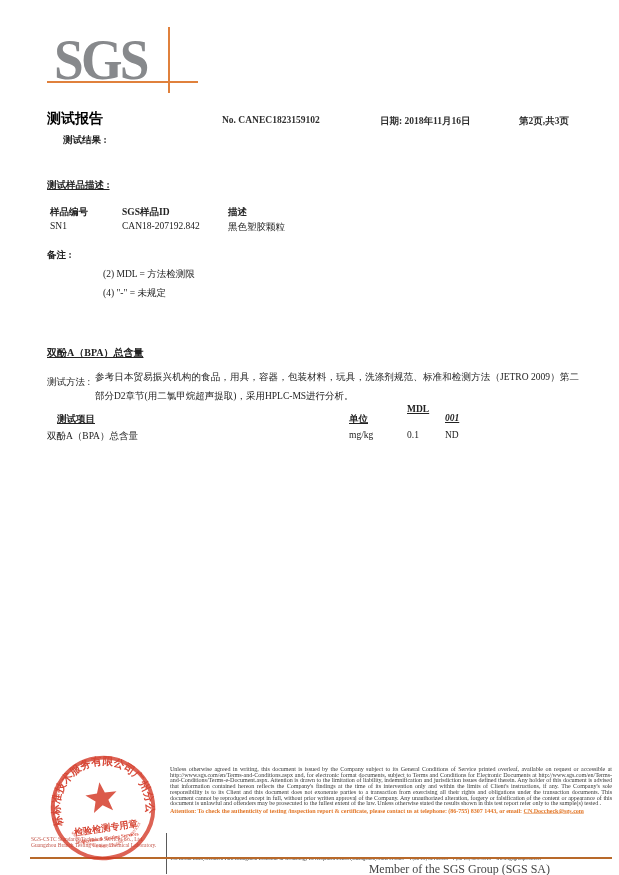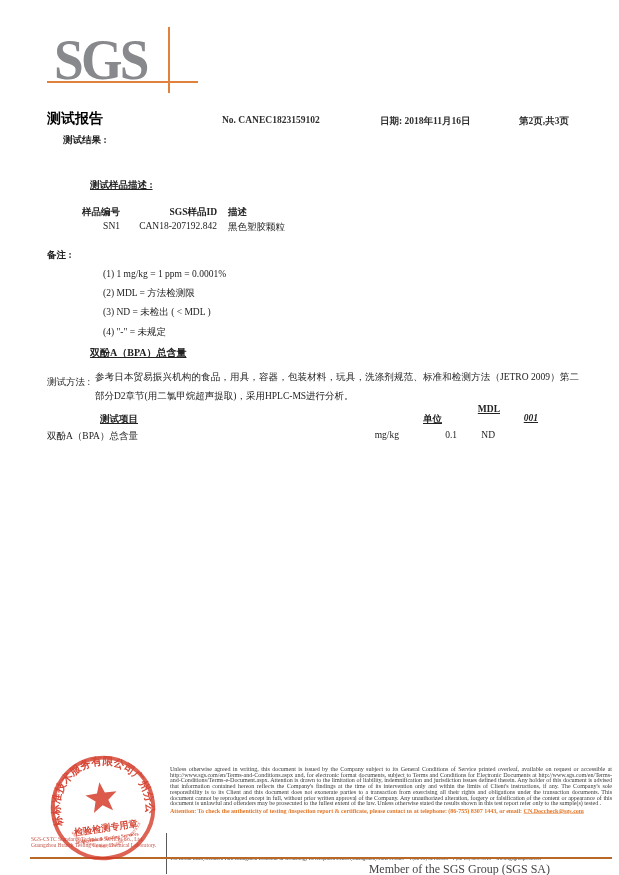--- a/index.html
+++ b/index.html
@@ -21,23 +21,23 @@
 
   .doc-title { left:47px; top:110px; font-size:14px; font-weight:bold; color:#000000; }
   .hdr-info  { top:115px; font-size:9.5px; font-weight:bold; color:#2e2e2e; }
   .hdr-no    { left:222px; }
   .hdr-date  { left:380px; }
   .hdr-page  { left:519px; }
 
   
   .t { font-size:9.5px; color:#222; }
   .b { font-weight:bold; }
-  .u { text-decoration:underline;margin-left:43px; }
+  .u { text-decoration:underline; }
   .it { font-style:italic; }
-  .ctr { text-align:right; }
+  .ctr { text-align:left; }
 
   .lbl-results   { left:47px; top:134px;margin-left:16px; }
   .lbl-sampledes { left:47px; top:179px; }
 
   .st-h1 { left:50px;  top:206px; width:70px; }
   .st-h2 { left:122px; top:206px; width:95px; }
   .st-h3 { left:228px; top:206px; }
   .st-v1 { left:50px;  top:221px; width:70px; }
   .st-v2 { left:122px; top:221px; width:95px; }
   .st-v3 { left:228px; top:221px; }
@@ -99,23 +99,21 @@
 
   <div class="abs t b ctr st-h1">样品编号</div>
   <div class="abs t b ctr st-h2">SGS样品ID</div>
   <div class="abs t b st-h3">描述</div>
   <div class="abs t ctr st-v1">SN1</div>
   <div class="abs t ctr st-v2">CAN18-207192.842</div>
   <div class="abs t st-v3">黑色塑胶颗粒</div>
 
   <div class="abs t b lbl-remarks">备注 :</div>
   <div class="abs t notes">
-    <div>(1) 1 mg/kg = 1 ppm = 0.0001%</div>
     <div>(2) MDL = 方法检测限</div>
-    <div>(3) ND = 未检出 ( &lt; MDL )</div>
     <div>(4) "-" = 未规定</div>
   </div>
 
   <div class="abs t b u bpa-heading">双酚A（BPA）总含量</div>
   <div class="abs t lbl-method">测试方法 :</div>
   <div class="abs t method-text">参考日本贸易振兴机构的食品，用具，容器，包装材料，玩具，洗涤剂规范、标准和检测方法（JETRO 2009）第二部分D2章节(用二氯甲烷超声提取)，采用HPLC-MS进行分析。</div>
 
   <div class="abs t b u rt-h-item">测试项目</div>
   <div class="abs t b u ctr rt-h-unit">单位</div>
   <div class="abs t b u ctr rt-h-mdl">MDL</div>

